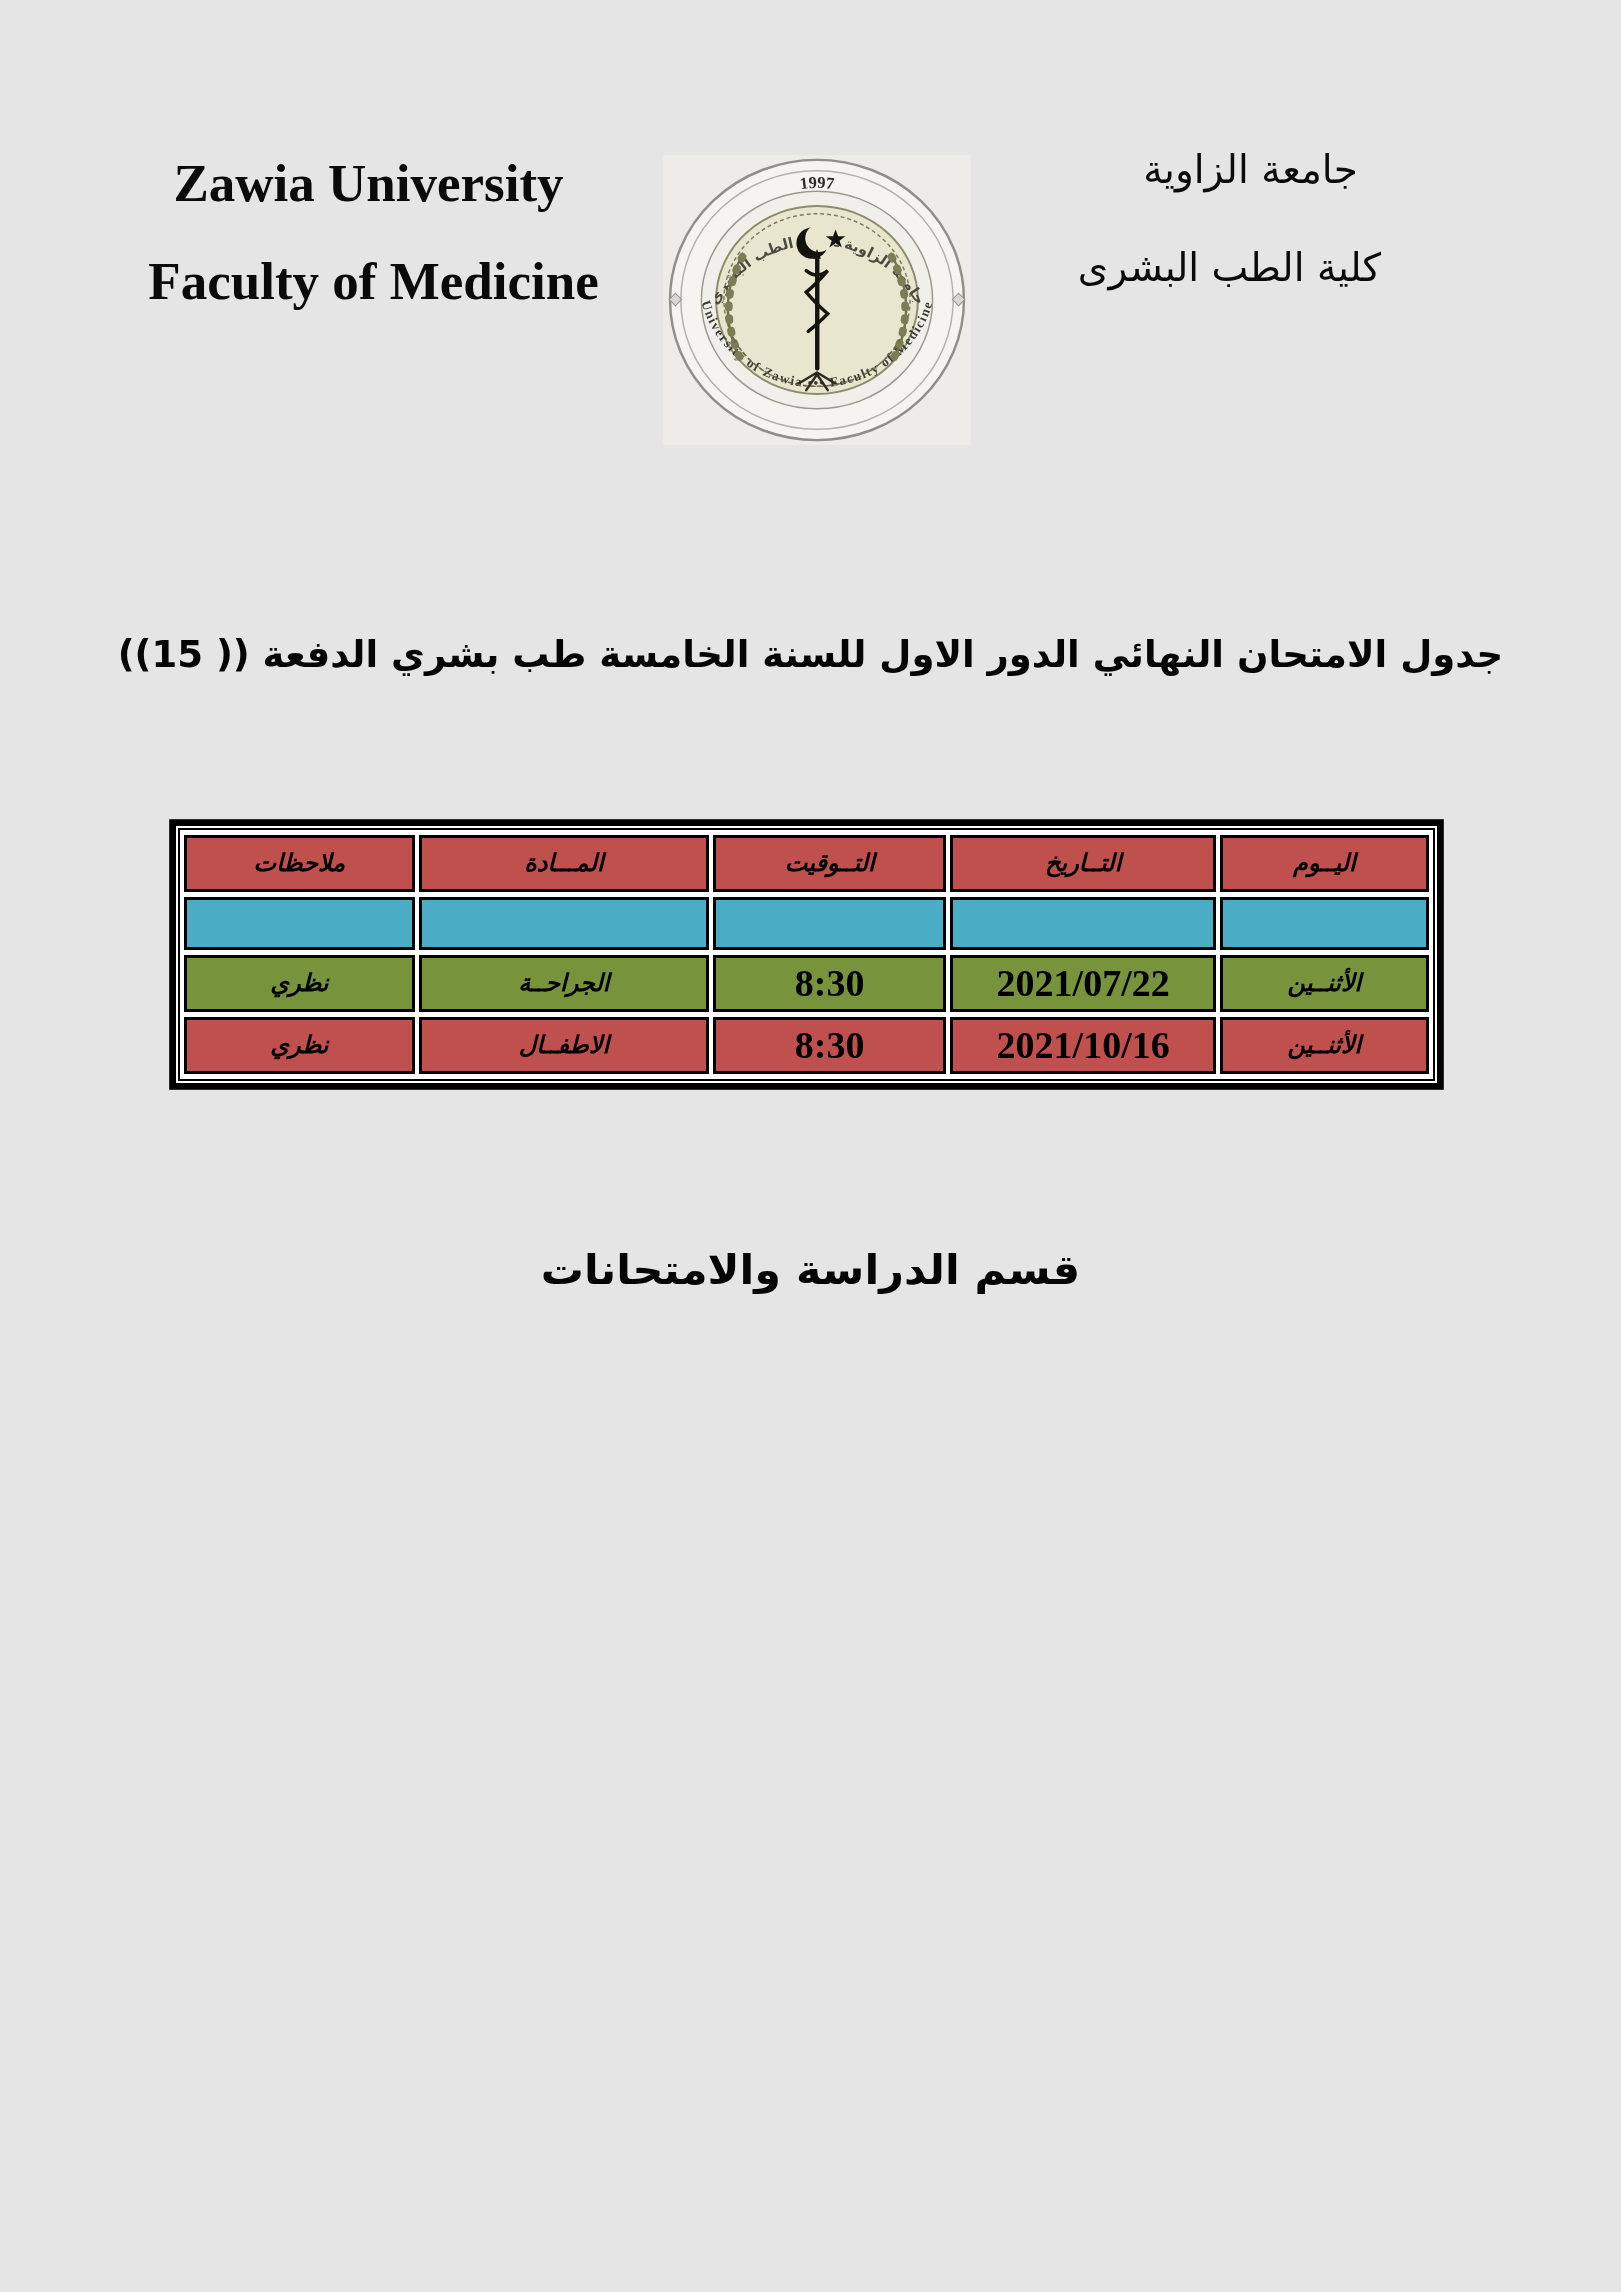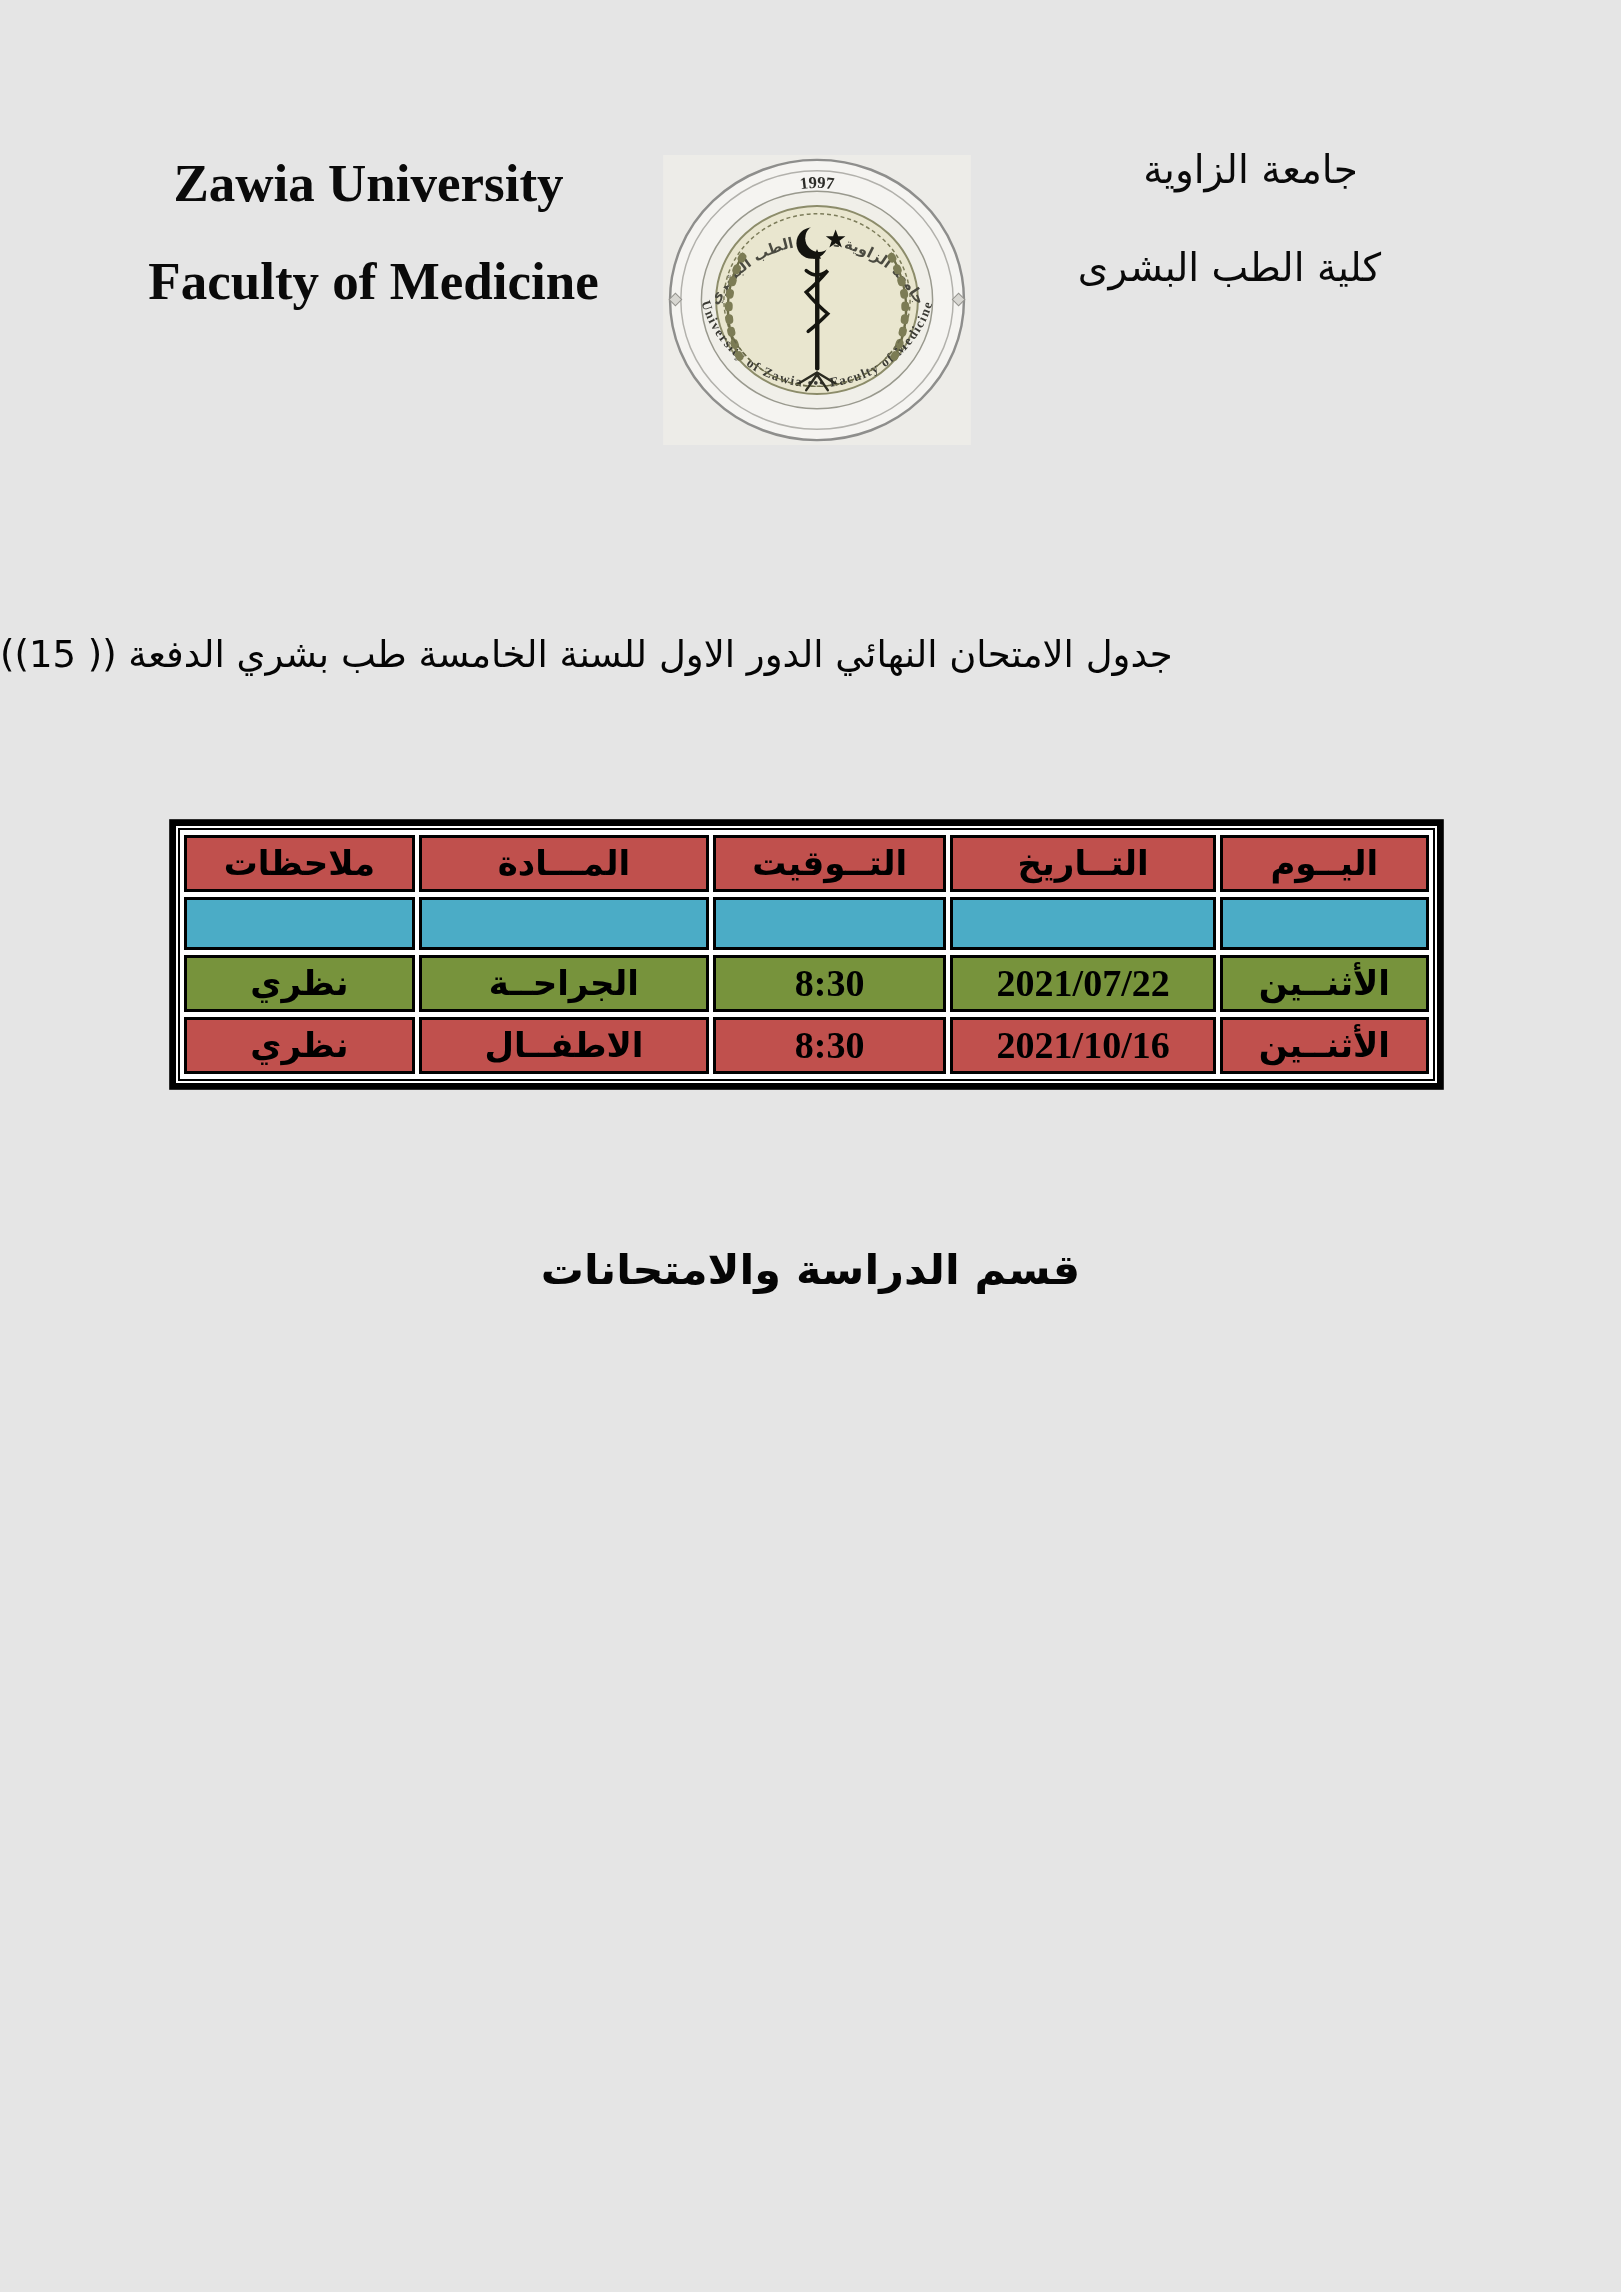--- a/index.html
+++ b/index.html
@@ -18,40 +18,40 @@
   .ar-line{
     position:absolute;text-align:center;direction:rtl;
     font-weight:normal;font-size:39px;color:#0a0a0a;white-space:nowrap;
   }
   .ar1{left:1035px;top:147px;width:431px;}
   .ar2{left:1014px;top:245px;width:431px;}
   .logo{position:absolute;left:663px;top:155px;width:308px;height:290px;}
   .logo svg{display:block;width:100%;height:100%;}
   
   .doc-title{
-    position:absolute;left:0;top:633px;width:1621px;text-align:left;
-    direction:rtl;font-weight:normal;font-size:37px;color:#050505;white-space:nowrap;
+    position:absolute;left:0;top:633px;width:1621px;text-align:center;
+    direction:rtl;font-weight:bold;font-size:37px;color:#050505;white-space:nowrap;
   }
   
   .table-wrap{position:absolute;left:169px;top:819px;width:1284px;}
   table.exam{
     direction:rtl;table-layout:fixed;width:1257px;margin:8.8px;
     border-collapse:separate;border-spacing:4.9px 5.9px;background:#ffffff;
     border:2.9px solid #000;
     box-shadow:0 0 0 2px #fff, 0 0 0 8.8px #000;
   }
   table.exam th,table.exam td{
     border:3.9px solid #000;box-sizing:border-box;text-align:center;vertical-align:middle;
     padding:2px 5.9px;overflow:hidden;white-space:nowrap;
   }
   .row-header th{background:var(--c-header);font-size:33px;font-weight:bold;height:57px;}
   .row-empty td{background:var(--c-empty);height:53px;}
   .row-g td{background:var(--c-green);height:57px;}
   .row-r td{background:var(--c-red);height:57px;}
-  td.ar,th.ar{font-family:"DejaVu Sans",sans-serif;font-weight:bold;font-size:34px;}
+  td.ar,th.ar{font-family:"DejaVu Sans",sans-serif;font-weight:bold;font-size:24px;font-style:italic;}
   td.latin{font-family:"Liberation Serif","DejaVu Serif",serif;font-weight:bold;font-size:38px;}
   col.c-day{width:17.0%;} col.c-date{width:21.6%;} col.c-time{width:19.0%;}
   col.c-subject{width:23.6%;} col.c-notes{width:18.8%;}
   
   .signature{
     position:absolute;left:0;top:1245px;width:1621px;text-align:center;direction:rtl;
     font-weight:bold;font-size:43px;color:#050505;letter-spacing:1px;
     transform:scaleY(0.95);
   }
 </style>

